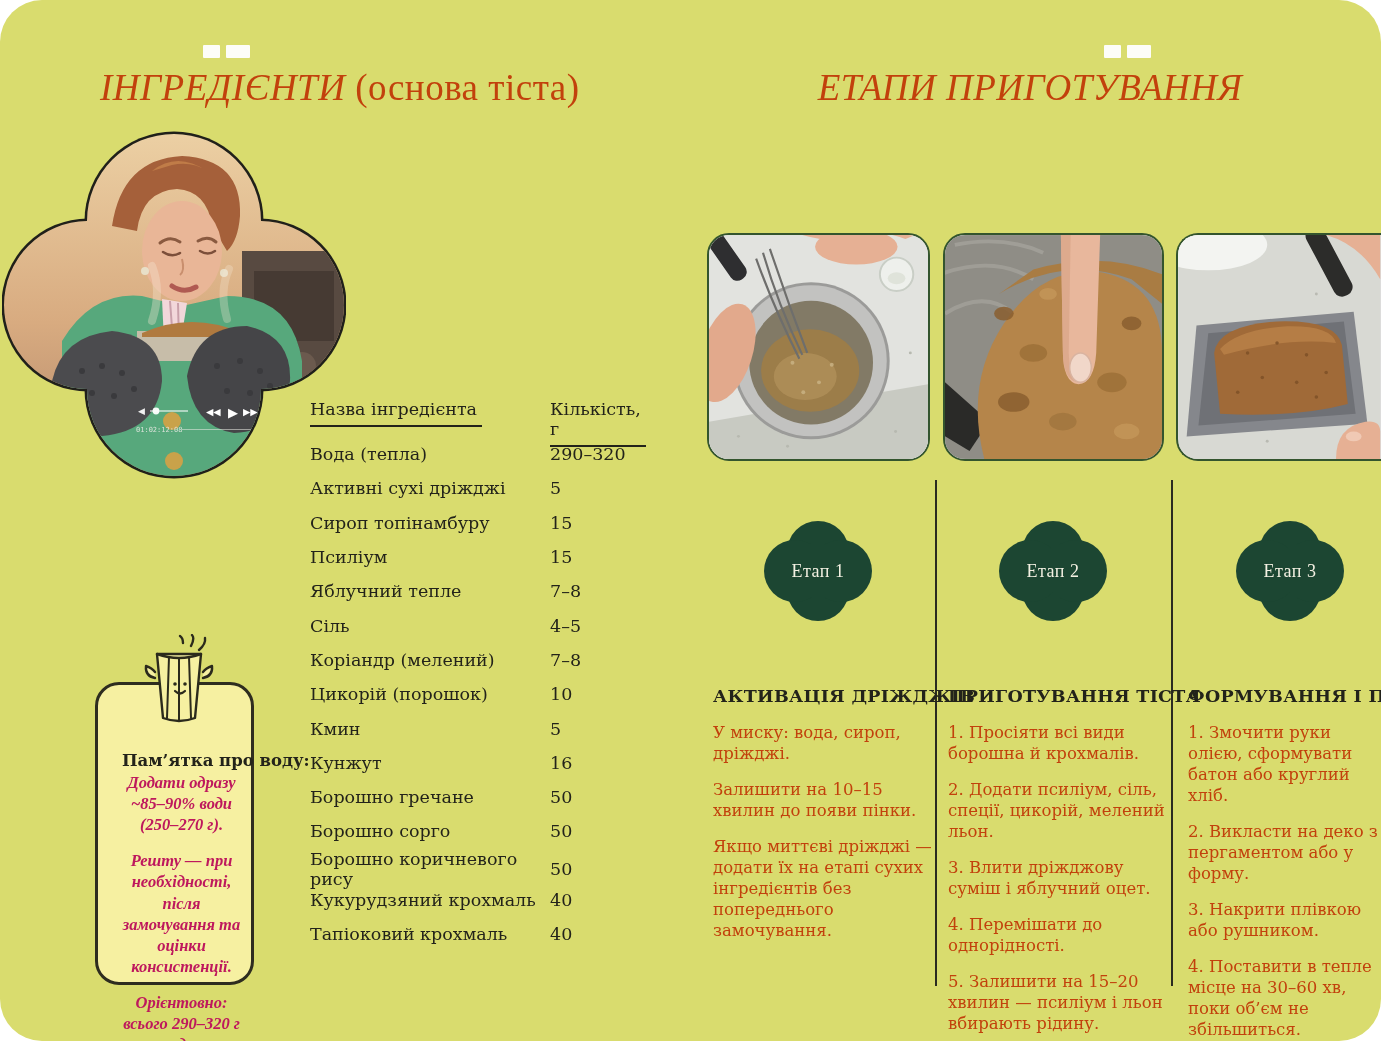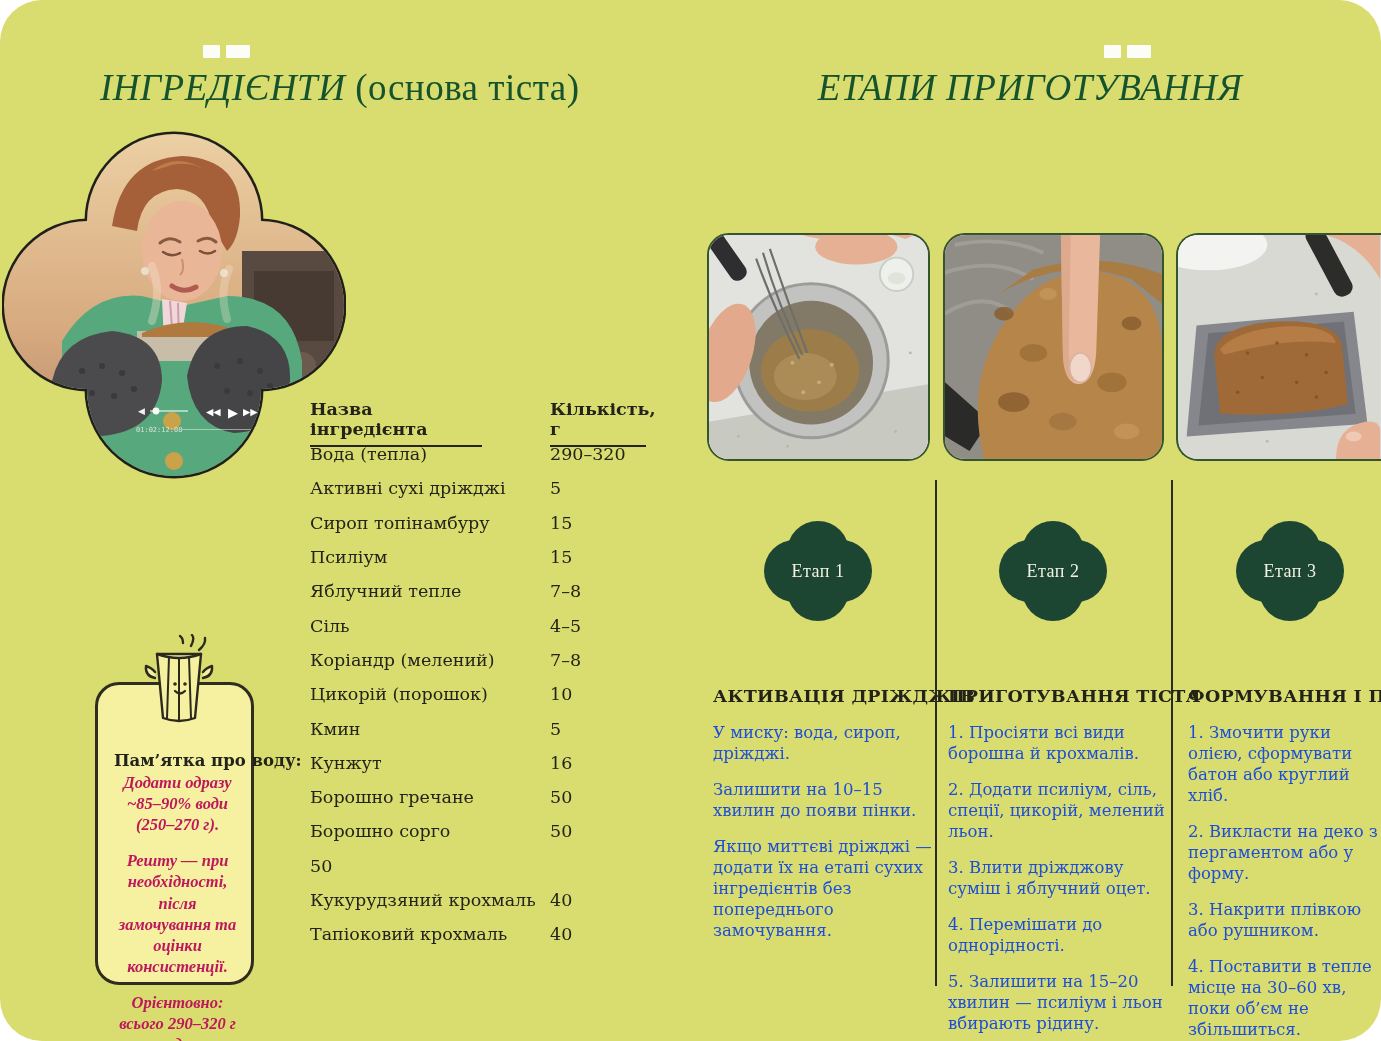--- a/index.html
+++ b/index.html
@@ -17,42 +17,42 @@
     position:relative;width:1381px;height:1041px;background:var(--bg);
     border-radius:42px;overflow:hidden;
   }
   
   .decor-squares{position:absolute;display:flex;gap:6px;}
   .decor-squares i{display:block;height:13px;background:#fdfdf8;border-radius:1px;}
   .decor-squares i.sq-a{width:17px;}
   .decor-squares i.sq-b{width:24px;}
   .page-title{
     font-family:"Liberation Serif",serif;font-style:italic;font-weight:500;
-    font-size:37px;color:#14532d;letter-spacing:.5px;white-space:nowrap;
+    font-size:37px;color:#c2410c;letter-spacing:.5px;white-space:nowrap;
   }
   .page-title .upright{font-style:normal;}
   #left-title{position:absolute;left:100px;top:66px;}
   #right-title{position:absolute;left:700px;top:66px;width:660px;text-align:center;font-style:italic;}
   
   #clover-photo{position:absolute;left:2px;top:131px;width:344px;height:348px;}
   
   #ing-table{position:absolute;left:310px;top:399px;width:335px;font-size:17.5px;}
   #ing-table .hrow{display:grid;grid-template-columns:240px 1fr;height:38px;}
   #ing-table .hcell span{
-    display:inline-block;font-weight:bold;padding-bottom:6px;
+    display:inline-block;font-weight:normal;padding-bottom:6px;
     border-bottom:2.5px solid #23231a;
   }
   #ing-table .hcell.c1 span{width:172px;}
   #ing-table .hcell.c2 span{width:96px;}
   #ing-table .trow{display:grid;grid-template-columns:240px 1fr;height:34.3px;align-items:center;}
   
   #water-note{
     position:absolute;left:95px;top:682px;width:159px;height:303px;
     background:var(--note-bg);border:3px solid #2e2d1f;border-radius:24px;
-    padding:66px 10px 0 16px;text-align:center;
+    padding:66px 10px 0 24px;text-align:center;
   }
   #water-note .n-title{font-weight:bold;font-size:16.5px;margin-bottom:2px;white-space:nowrap;}
   #water-note p{
     font-family:"Liberation Serif",serif;font-style:italic;font-weight:600;
     font-size:16.5px;line-height:1.28;margin-bottom:15px;color:#be185d;
   }
   #cup-icon{position:absolute;left:133px;top:634px;width:92px;height:104px;}
   
   .photo{
     position:absolute;top:233px;height:228px;border:2.5px solid var(--photo-border);
@@ -72,21 +72,21 @@
     position:absolute;inset:0;display:flex;align-items:center;justify-content:center;
     font-family:Liberation Serif, serif;font-size:18px;color:#f4f1e3;letter-spacing:.5px;
   }
   #badge-1{left:764px;} #badge-2{left:999px;} #badge-3{left:1236px;}
   
   .stage-col{position:absolute;top:685px;font-size:16.5px;line-height:1.27;}
   #stage-col-1{left:713px;width:220px;}
   #stage-col-2{left:948px;width:220px;}
   #stage-col-3{left:1188px;width:196px;}
   .stage-col h3{font-size:17.5px;letter-spacing:.3px;margin-bottom:16px;white-space:nowrap;}
-  .stage-col p{margin-bottom:15px;color:#1d4ed8;}
+  .stage-col p{margin-bottom:15px;color:#c2410c;}
 </style>
 </head>
 <body>
 
 <div id="card">
 
   <div class="decor-squares" style="left:203px;top:45px;">
     <i class="sq-a"></i>
     <i class="sq-b"></i>
   </div>
@@ -231,20 +231,21 @@
       </div>
     <div class="trow">
         <span>Борошно гречане</span>
         <span>50</span>
       </div>
     <div class="trow">
         <span>Борошно сорго</span>
         <span>50</span>
       </div>
     <div class="trow">
+        <span>Борошно коричневого рису</span>
         <span>50</span>
       </div>
     <div class="trow">
         <span>Кукурудзяний крохмаль</span>
         <span>40</span>
       </div>
     <div class="trow">
         <span>Тапіоковий крохмаль</span>
         <span>40</span>
       </div>

